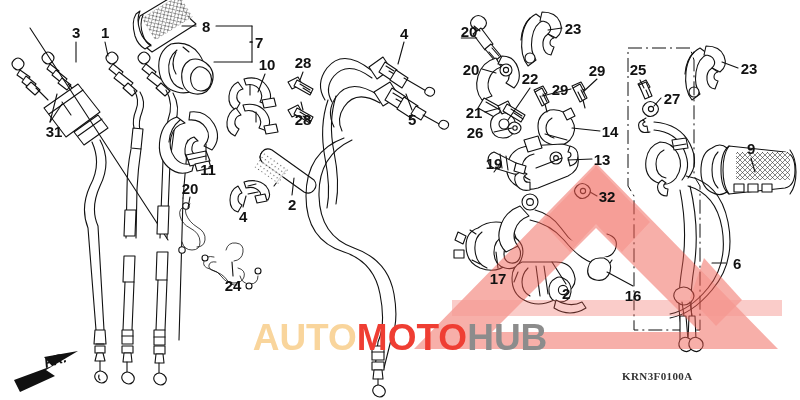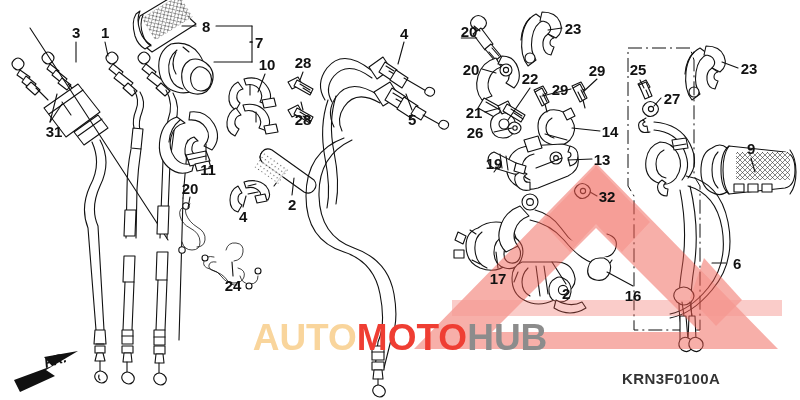--- a/index.html
+++ b/index.html
@@ -4,22 +4,22 @@
 <style>
   html,body{margin:0;padding:0;background:#ffffff;}
   body{font-family:"Liberation Sans",sans-serif;}
   #page{position:relative;width:800px;height:400px;background:#ffffff;overflow:hidden;}
   #art{position:absolute;left:0;top:0;width:800px;height:400px;}
   .lbl{position:absolute;font-family:"Liberation Sans",sans-serif;font-weight:bold;color:#111;
        font-size:15px;line-height:15px;white-space:nowrap;transform:translate(-50%,-50%);
        letter-spacing:-0.2px;}
   .fr{position:absolute;font-family:"Liberation Sans",sans-serif;font-weight:bold;font-style:italic;
       color:#111;font-size:14px;white-space:nowrap;transform:rotate(-16deg);}
-  .code{position:absolute;font-family:Liberation Sans, sans-serif;font-weight:bold;color:#333;
-        font-size:15px;letter-spacing:0.4px;white-space:nowrap;}
+  .code{position:absolute;font-family:Liberation Serif, serif;font-weight:bold;color:#333;
+        font-size:11px;letter-spacing:0.4px;white-space:nowrap;}
   #wm{position:absolute;left:0;top:0;width:800px;height:400px;pointer-events:none;}
   #wmtext{position:absolute;left:400px;top:338px;transform:translate(-50%,-50%);
           font-family:"Liberation Sans",sans-serif;font-weight:bold;font-size:37px;
           letter-spacing:0px;white-space:nowrap;text-align:right;}
   #wmtext span{display:inline-block;}
 </style>
 </head>
 <body>
 
 <div id="page">

